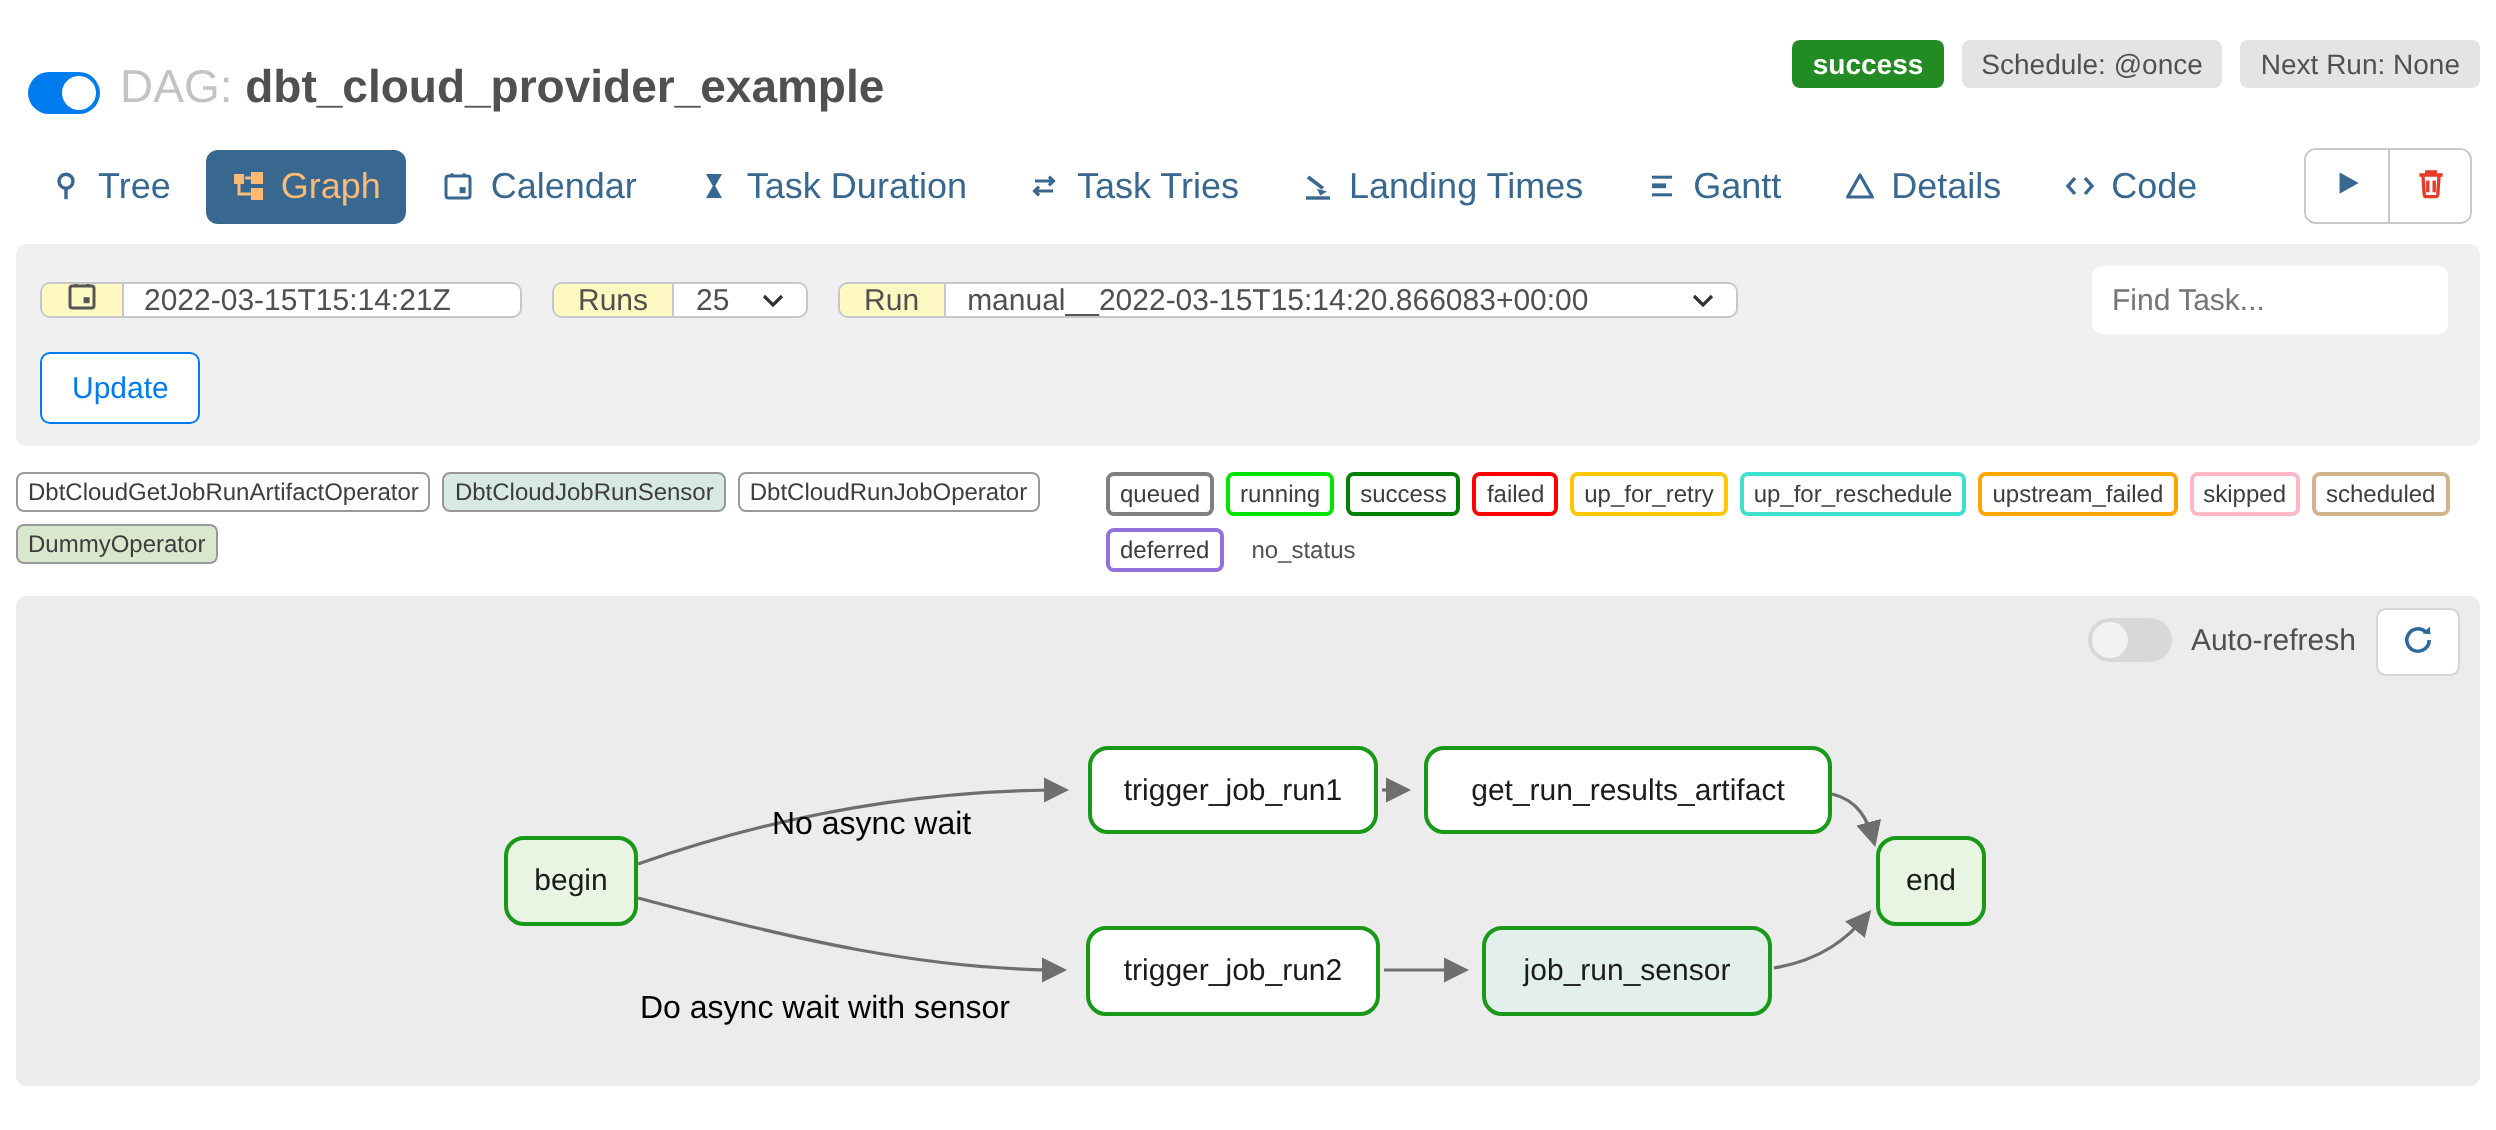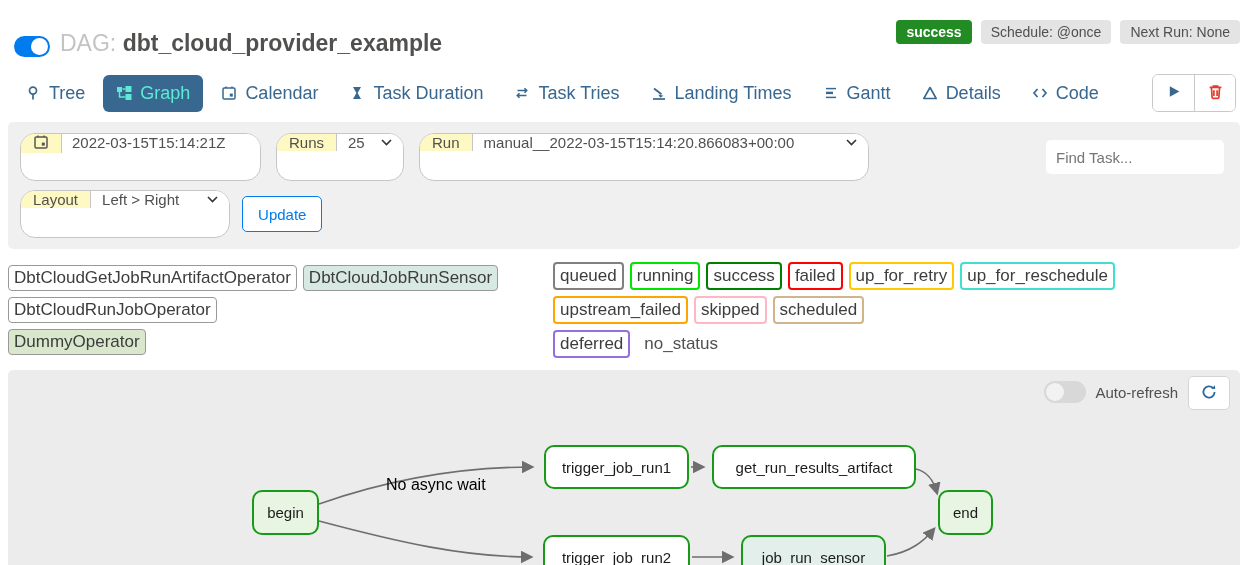--- a/index.html
+++ b/index.html
@@ -19,52 +19,52 @@
   .dag-label { color:#c3c3c3; font-weight:500; }
   .dag-name { color:#51504f; font-weight:bold; }
   .header-badges { position:absolute; right:8px; top:20px; display:flex; gap:9px; }
   .hbadge { font-size:14px; padding:4px 10px; border-radius:4px; background:#e4e4e4; color:#51504f; white-space:nowrap; }
   .hbadge.success { background:#238b23; color:#fff; font-weight:bold; }
 
   
   .tabs-row { display:flex; align-items:center; padding:0 12px; gap:5px; }
   .tab { display:flex; align-items:center; gap:8px; padding:8px 13px; border-radius:6px;
     color:#38678f; font-size:18px; font-weight:500; cursor:pointer; white-space:nowrap; }
-  .tab.active { background:#38678f; color:#5eead4; }
+  .tab.active { background:#38678f; color:#fdba74; }
   .tab .ticon { display:flex; width:16px; height:16px; }
   .tab .ticon svg { width:16px; height:16px; }
   .btn-group { margin-left:auto; display:flex; border:1px solid #c9c9c9; border-radius:6px; overflow:hidden; background:#fff; }
   .gbtn { width:41px; height:36px; display:flex; align-items:center; justify-content:center;
     background:#fff; border:none; cursor:pointer; }
   .gbtn + .gbtn { border-left:1px solid #c9c9c9; }
   .gbtn svg { width:17px; height:17px; }
   .play { color:#38678f; } .trash { color:#e43d28; }
 
   
   .filter-panel { margin:10px 8px 0; background:#f0f0f0; border-radius:5px; padding:11px 12px; }
   .filter-row { display:flex; align-items:center; }
   .filter-row + .filter-row { margin-top:9px; }
-  .input-group { display:flex; align-items:flex-start; height:48px; border:1px solid #c6c6c6;
-    border-radius:15px; overflow:hidden; background:#fff; margin-right:15px; }
+  .input-group { display:flex; align-items:center; height:18px; border:1px solid #c6c6c6;
+    border-radius:5px; overflow:hidden; background:#fff; margin-right:15px; }
   .addon { background:#fef9c3; display:flex; align-items:center; padding:0 12px;
     border-right:1px solid #c6c6c6; color:#51504f; font-size:15px; white-space:nowrap; }
   .addon svg { width:16px; height:16px; color:#555; }
   input.text { border:none; padding:0 10px; font-size:15px; color:#51504f; outline:none;
     font-family:"Liberation Sans",sans-serif; background:#fff; }
   .fake-select { display:flex; align-items:center; justify-content:space-between; gap:10px;
     padding:0 11px; font-size:15px; background:#fff; cursor:pointer; white-space:nowrap; }
   .fake-select .chev svg { width:11px; height:7px; color:#333; display:block; }
   .find-input { margin-left:auto; height:34px; width:178px; border:1px solid #c6c6c6;
     border-radius:5px; margin-right:4px; }
   .update-btn { height:36px; padding:0 15px; background:#fff; border:1.5px solid #017cee;
     color:#017cee; font-size:15px; font-weight:500; border-radius:5px; cursor:pointer;
     font-family:"Liberation Sans",sans-serif; }
 
   
-  .legend { margin:13px 8px 6px; display:flex; align-items:center; font-size:17px; }
+  .legend { margin:13px 8px 6px; display:flex; align-items:flex-start; font-size:12px; }
   .legend-col.ops { width:545px; flex:none; }
   .legend-col.statuses { flex:1; }
   .legend-row { display:flex; align-items:center; gap:6px; margin-bottom:6px; flex-wrap:wrap; }
   .lbadge { border:1.5px solid #999; border-radius:4px; padding:2px 5px; color:#3d3d3d; white-space:nowrap; }
   .sbadge { border-width:2px; background:#fff; }
   .nostatus { padding:2px 4px; margin-left:4px; color:#51504f; }
 
   
   .graph-panel { position:relative; margin:6px 8px 8px; height:245px; background:#ececec; border-radius:5px; }
   .autorefresh { position:absolute; top:11px; right:62px; display:flex; align-items:center;
@@ -226,31 +226,20 @@
         <span class="chev">
             <svg viewBox="0 0 11 7" fill="none" stroke="currentColor" stroke-width="1.6">
               <path d="M1 1 l4.5 4.5 L10 1"></path>
             </svg>
           </span>
       </div>
     </div>
     <input class="text find-input" placeholder="Find Task..." style="">
   </div>
   <div class="filter-row">
-    <div class="input-group" style="margin-right:12px">
-      <span class="addon">Layout</span>
-      <div class="fake-select" style="width:138px">
-        <span>Left &gt; Right</span>
-        <span class="chev">
-            <svg viewBox="0 0 11 7" fill="none" stroke="currentColor" stroke-width="1.6">
-              <path d="M1 1 l4.5 4.5 L10 1"></path>
-            </svg>
-          </span>
-      </div>
-    </div>
     <button class="update-btn">Update</button>
   </div>
 </div>
 
 <div class="legend">
   <div class="legend-col ops" id="legend-ops">
       <div class="legend-row">
         <span class="lbadge " style="background: rgb(255, 255, 255);">DbtCloudGetJobRunArtifactOperator</span>
         <span class="lbadge " style="background: rgb(216, 233, 228);">DbtCloudJobRunSensor</span>
         <span class="lbadge " style="background: rgb(255, 255, 255);">DbtCloudRunJobOperator</span>

